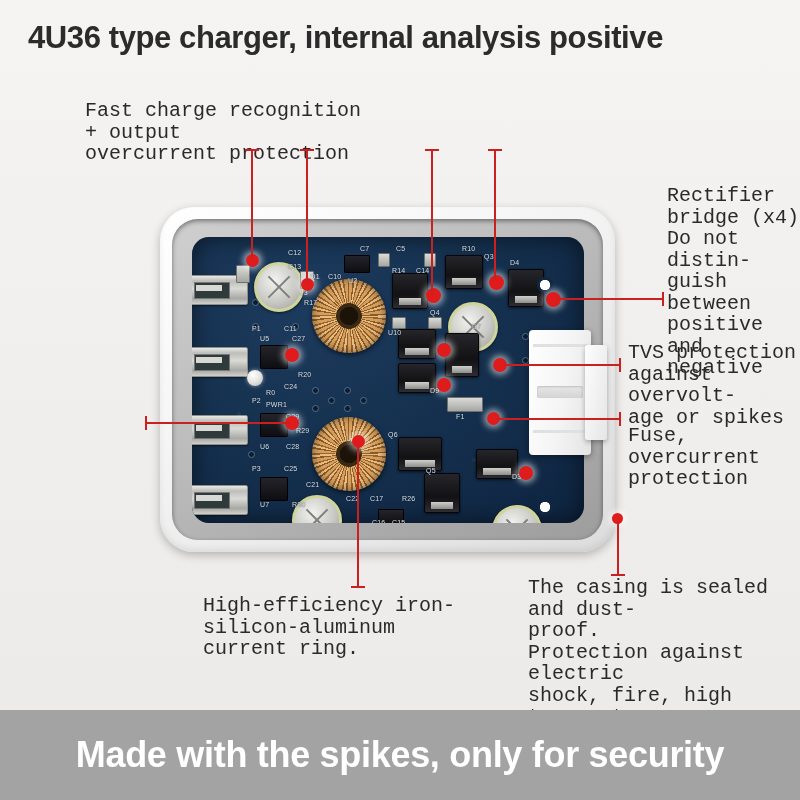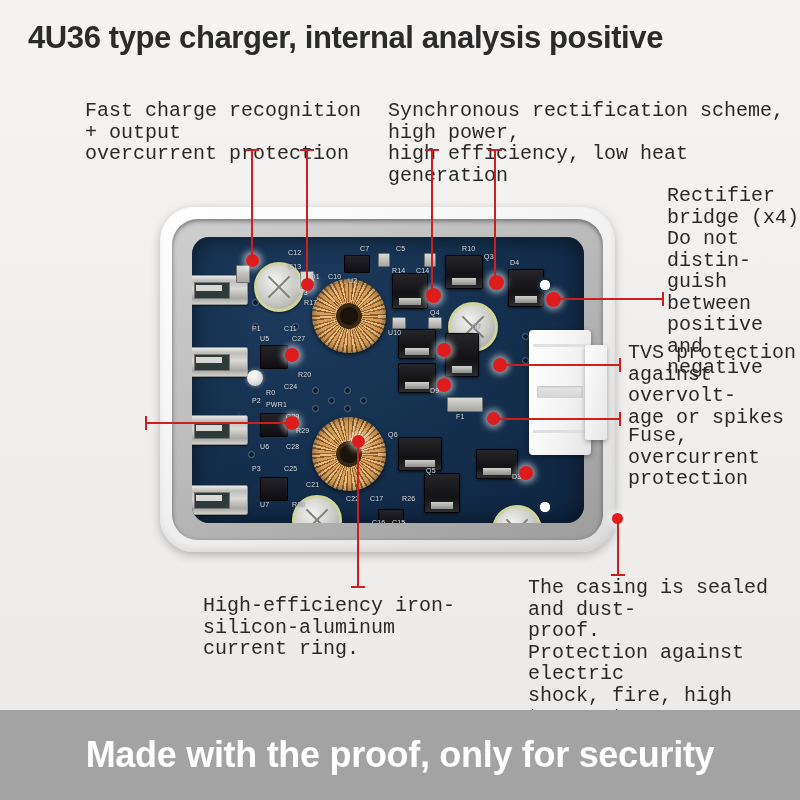--- a/index.html
+++ b/index.html
@@ -175,22 +175,20 @@
 <body>
 
 <div id="stage">
 
   <div class="title">4U36 type charger, internal analysis positive</div>
 
 
   <div class="callout" style="left:85px;top:100px;width:290px;">Fast charge recognition + output
 overcurrent protection</div>
 
-  <div class="callout" style="left:388px;top:100px;width:400px;">Synchronous rectification scheme, high power,
-high efficiency, low heat generation</div>
 
   <div class="callout" style="left:667px;top:185px;width:135px;">Rectifier
 bridge (x4)
 Do not distin-
 guish between
 positive and
 negative</div>
 
   <div class="callout" style="left:628px;top:342px;width:170px;">TVS protection
 against overvolt-
@@ -385,16 +383,16 @@
   <div class="lead-v" style="left:617px;top:522px;height:54px;"></div>
   <div class="cap-h" style="left:611px;top:574px;width:14px;"></div>
 
   <div class="lead-v" style="left:357px;top:444px;height:144px;"></div>
   <div class="cap-h" style="left:351px;top:586px;width:14px;"></div>
 
   <div class="lead-h" style="left:145px;top:422px;width:145px;"></div>
   <div class="cap-v" style="left:145px;top:416px;height:14px;"></div>
 
   <div class="footer">
-    <div class="footer-text">Made with the proof, only for security</div>
+    <div class="footer-text">Made with the spikes, only for security</div>
   </div>
 
 </div>
 
 </body></html>

